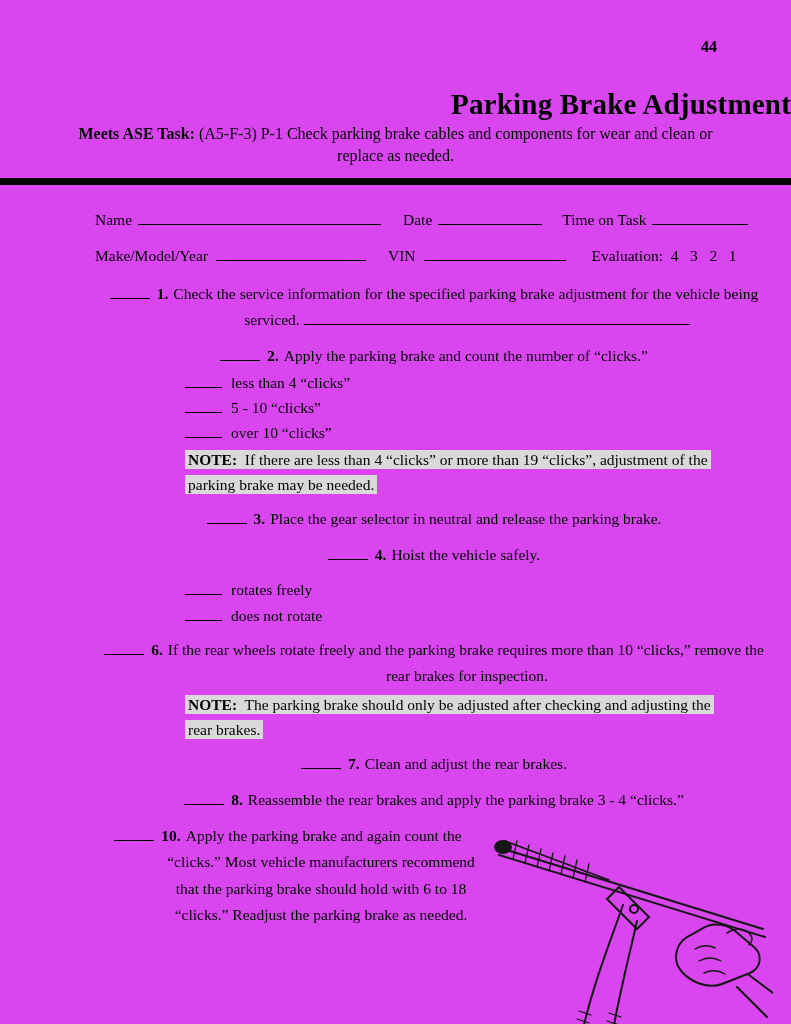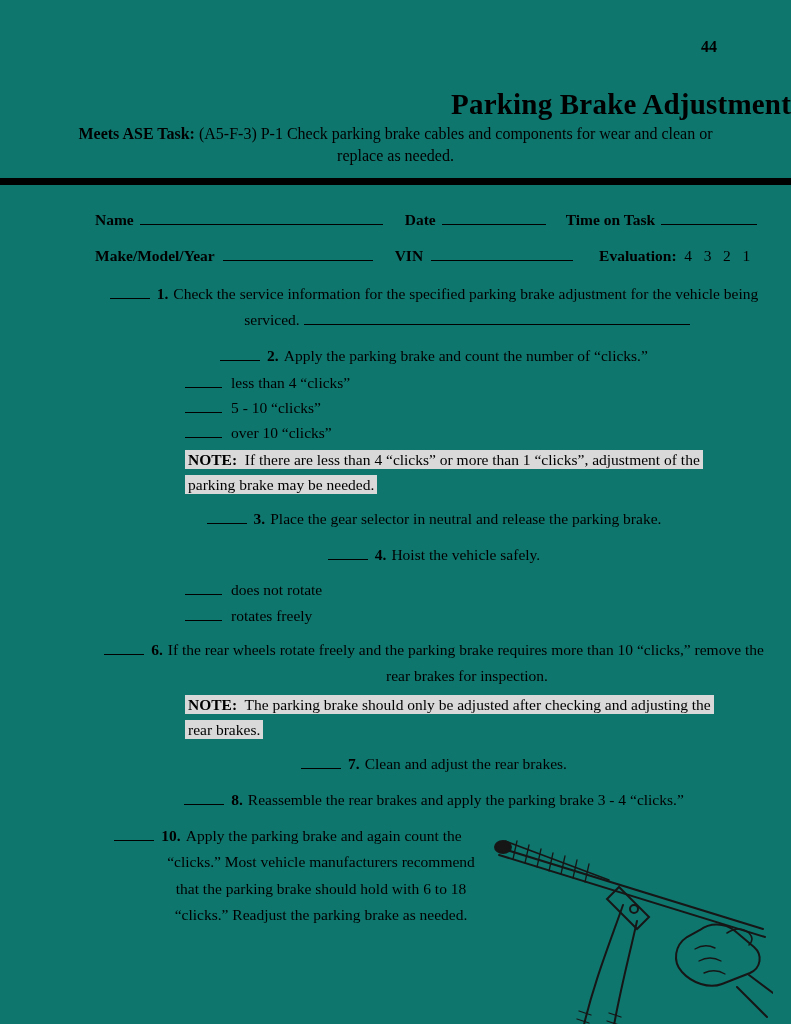--- a/index.html
+++ b/index.html
@@ -1,21 +1,21 @@
 <!DOCTYPE html>
 <html><head>
 <meta charset="utf-8">
 <style>
   html,body { margin:0; padding:0; background:#ffffff; }
   .page {
     position: relative;
     width: 791px;
     height: 1024px;
     margin: 0 auto;
-    background: #0f766e;
+    background: #d946ef;
     font-family: "Liberation Serif", "DejaVu Serif", serif;
     color: #000;
     overflow: hidden;
     box-sizing: border-box;
   }
   .page-number {
     position: absolute;
     top: 38px;
     right: 74px;
     font-weight: bold;
@@ -40,21 +40,21 @@
     margin-top: 12px;
     height: 7px;
     background: #000;
     width: 100%;
   }
   .content {
     padding: 24px 18px 0 95px;
     font-size: 15.5px;
   }
   .form-row { margin: 0 0 16px 0; white-space: nowrap; }
-  .lbl { font-weight: bold; margin-top: 36px; }
+  .lbl { font-weight: normal; margin-top: 36px; }
   .blank {
     display: inline-block;
     border-bottom: 1px solid #000;
     height: 0.95em;
     vertical-align: baseline;
   }
   .b-name { width: 243px; margin: 0 22px 0 6px; }
   .b-date { width: 104px; margin: 0 20px 0 6px; }
   .b-time { width: 96px;  margin: 0 0 0 6px; }
   .b-make { width: 150px; margin: 0 22px 0 8px; }
@@ -135,39 +135,39 @@
       </div>
 
       <div class="step-group">
         <div class="step-line">
           <span class="blank step-blank"></span><span class="step-num">2.</span><span>Apply the parking brake and count the number of “clicks.”</span>
         </div>
         <div class="option-row"><span class="blank option-blank"></span><span>less than 4 “clicks”</span></div>
         <div class="option-row"><span class="blank option-blank"></span><span>5 - 10 “clicks”</span></div>
         <div class="option-row"><span class="blank option-blank"></span><span>over 10 “clicks”</span></div>
         <div class="note-row">
-          <span class="note-hl"><span class="note-label">NOTE:</span>&nbsp; <span>If there are less than 4 “clicks” or more than 1 “clicks”, adjustment of the parking brake may be needed.</span></span>
+          <span class="note-hl"><span class="note-label">NOTE:</span>&nbsp; <span>If there are less than 4 “clicks” or more than 19 “clicks”, adjustment of the parking brake may be needed.</span></span>
         </div>
       </div>
 
       <div class="step-group">
         <div class="step-line">
           <span class="blank step-blank"></span><span class="step-num">3.</span><span>Place the gear selector in neutral and release the parking brake.</span>
         </div>
       </div>
 
       <div class="step-group">
         <div class="step-line">
           <span class="blank step-blank"></span><span class="step-num">4.</span><span>Hoist the vehicle safely.</span>
         </div>
       </div>
 
       <div class="step-group">
+        <div class="option-row"><span class="blank option-blank"></span><span>rotates freely</span></div>
         <div class="option-row"><span class="blank option-blank"></span><span>does not rotate</span></div>
-        <div class="option-row"><span class="blank option-blank"></span><span>rotates freely</span></div>
       </div>
 
       <div class="step-group">
         <div class="step-line">
           <span class="blank step-blank"></span><span class="step-num">6.</span><span>If the rear wheels rotate freely and the parking brake requires more than 10 “clicks,” remove the rear brakes for inspection.</span>
         </div>
         <div class="note-row">
           <span class="note-hl"><span class="note-label">NOTE:</span>&nbsp; <span>The parking brake should only be adjusted after checking and adjusting the rear brakes.</span></span>
         </div>
       </div>

